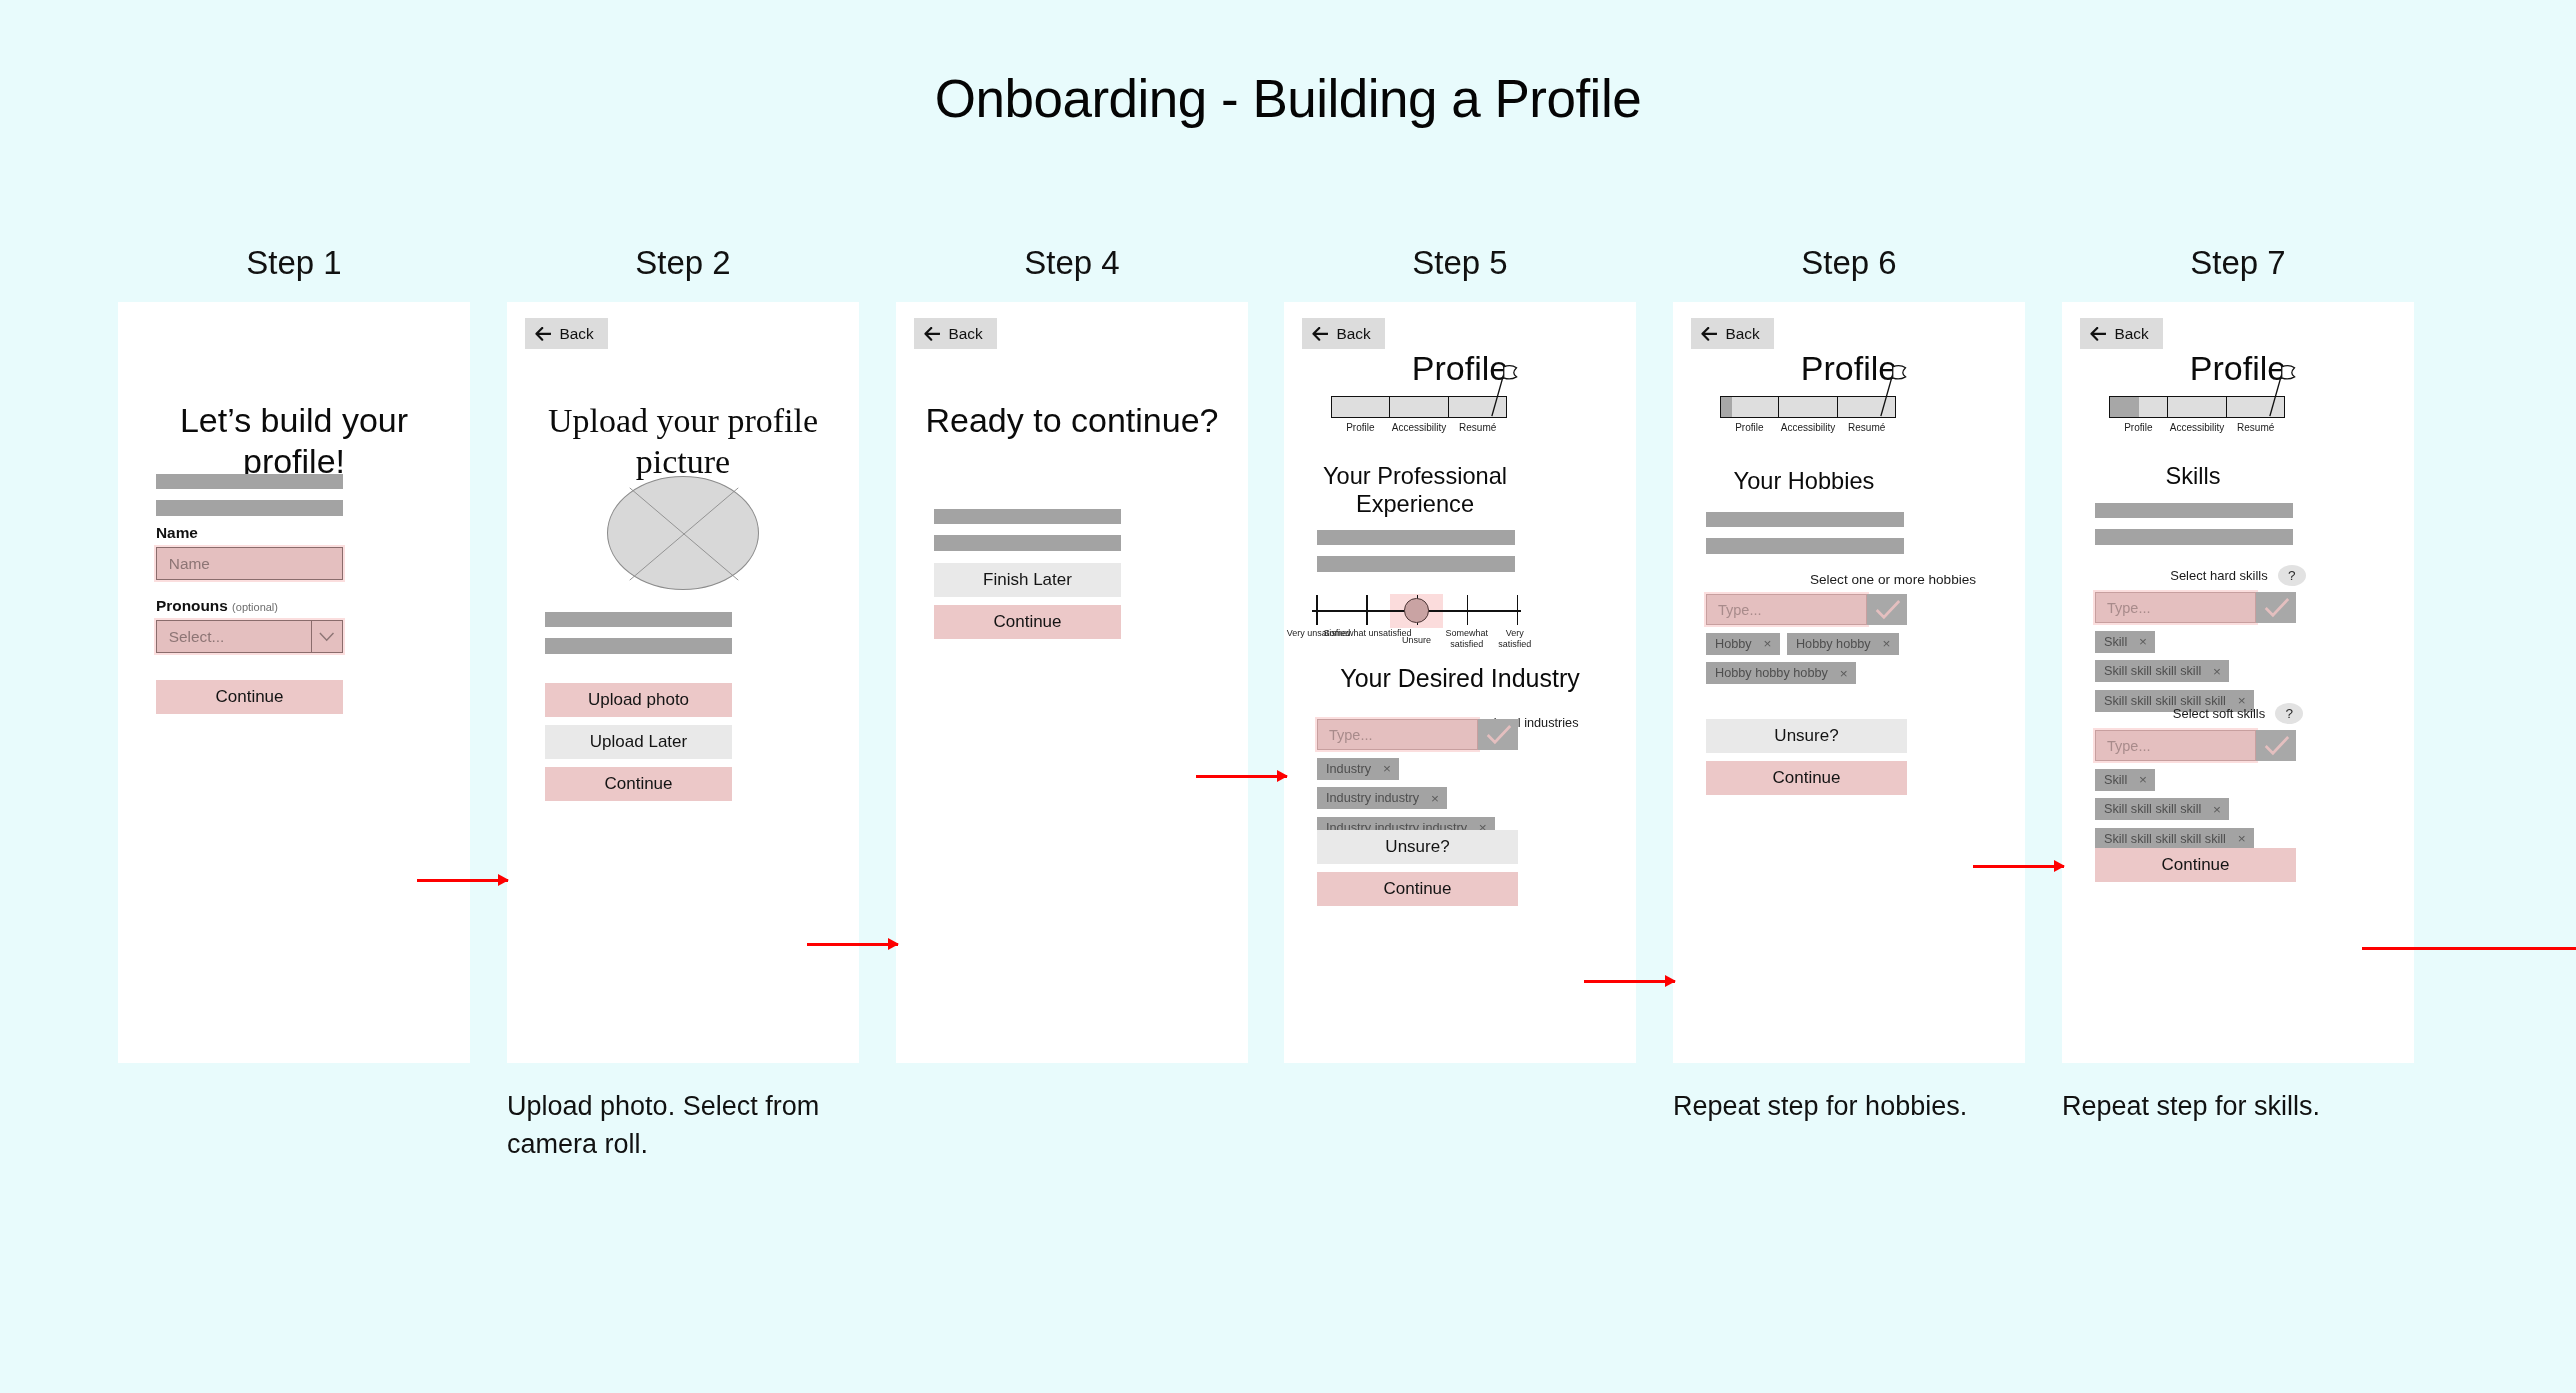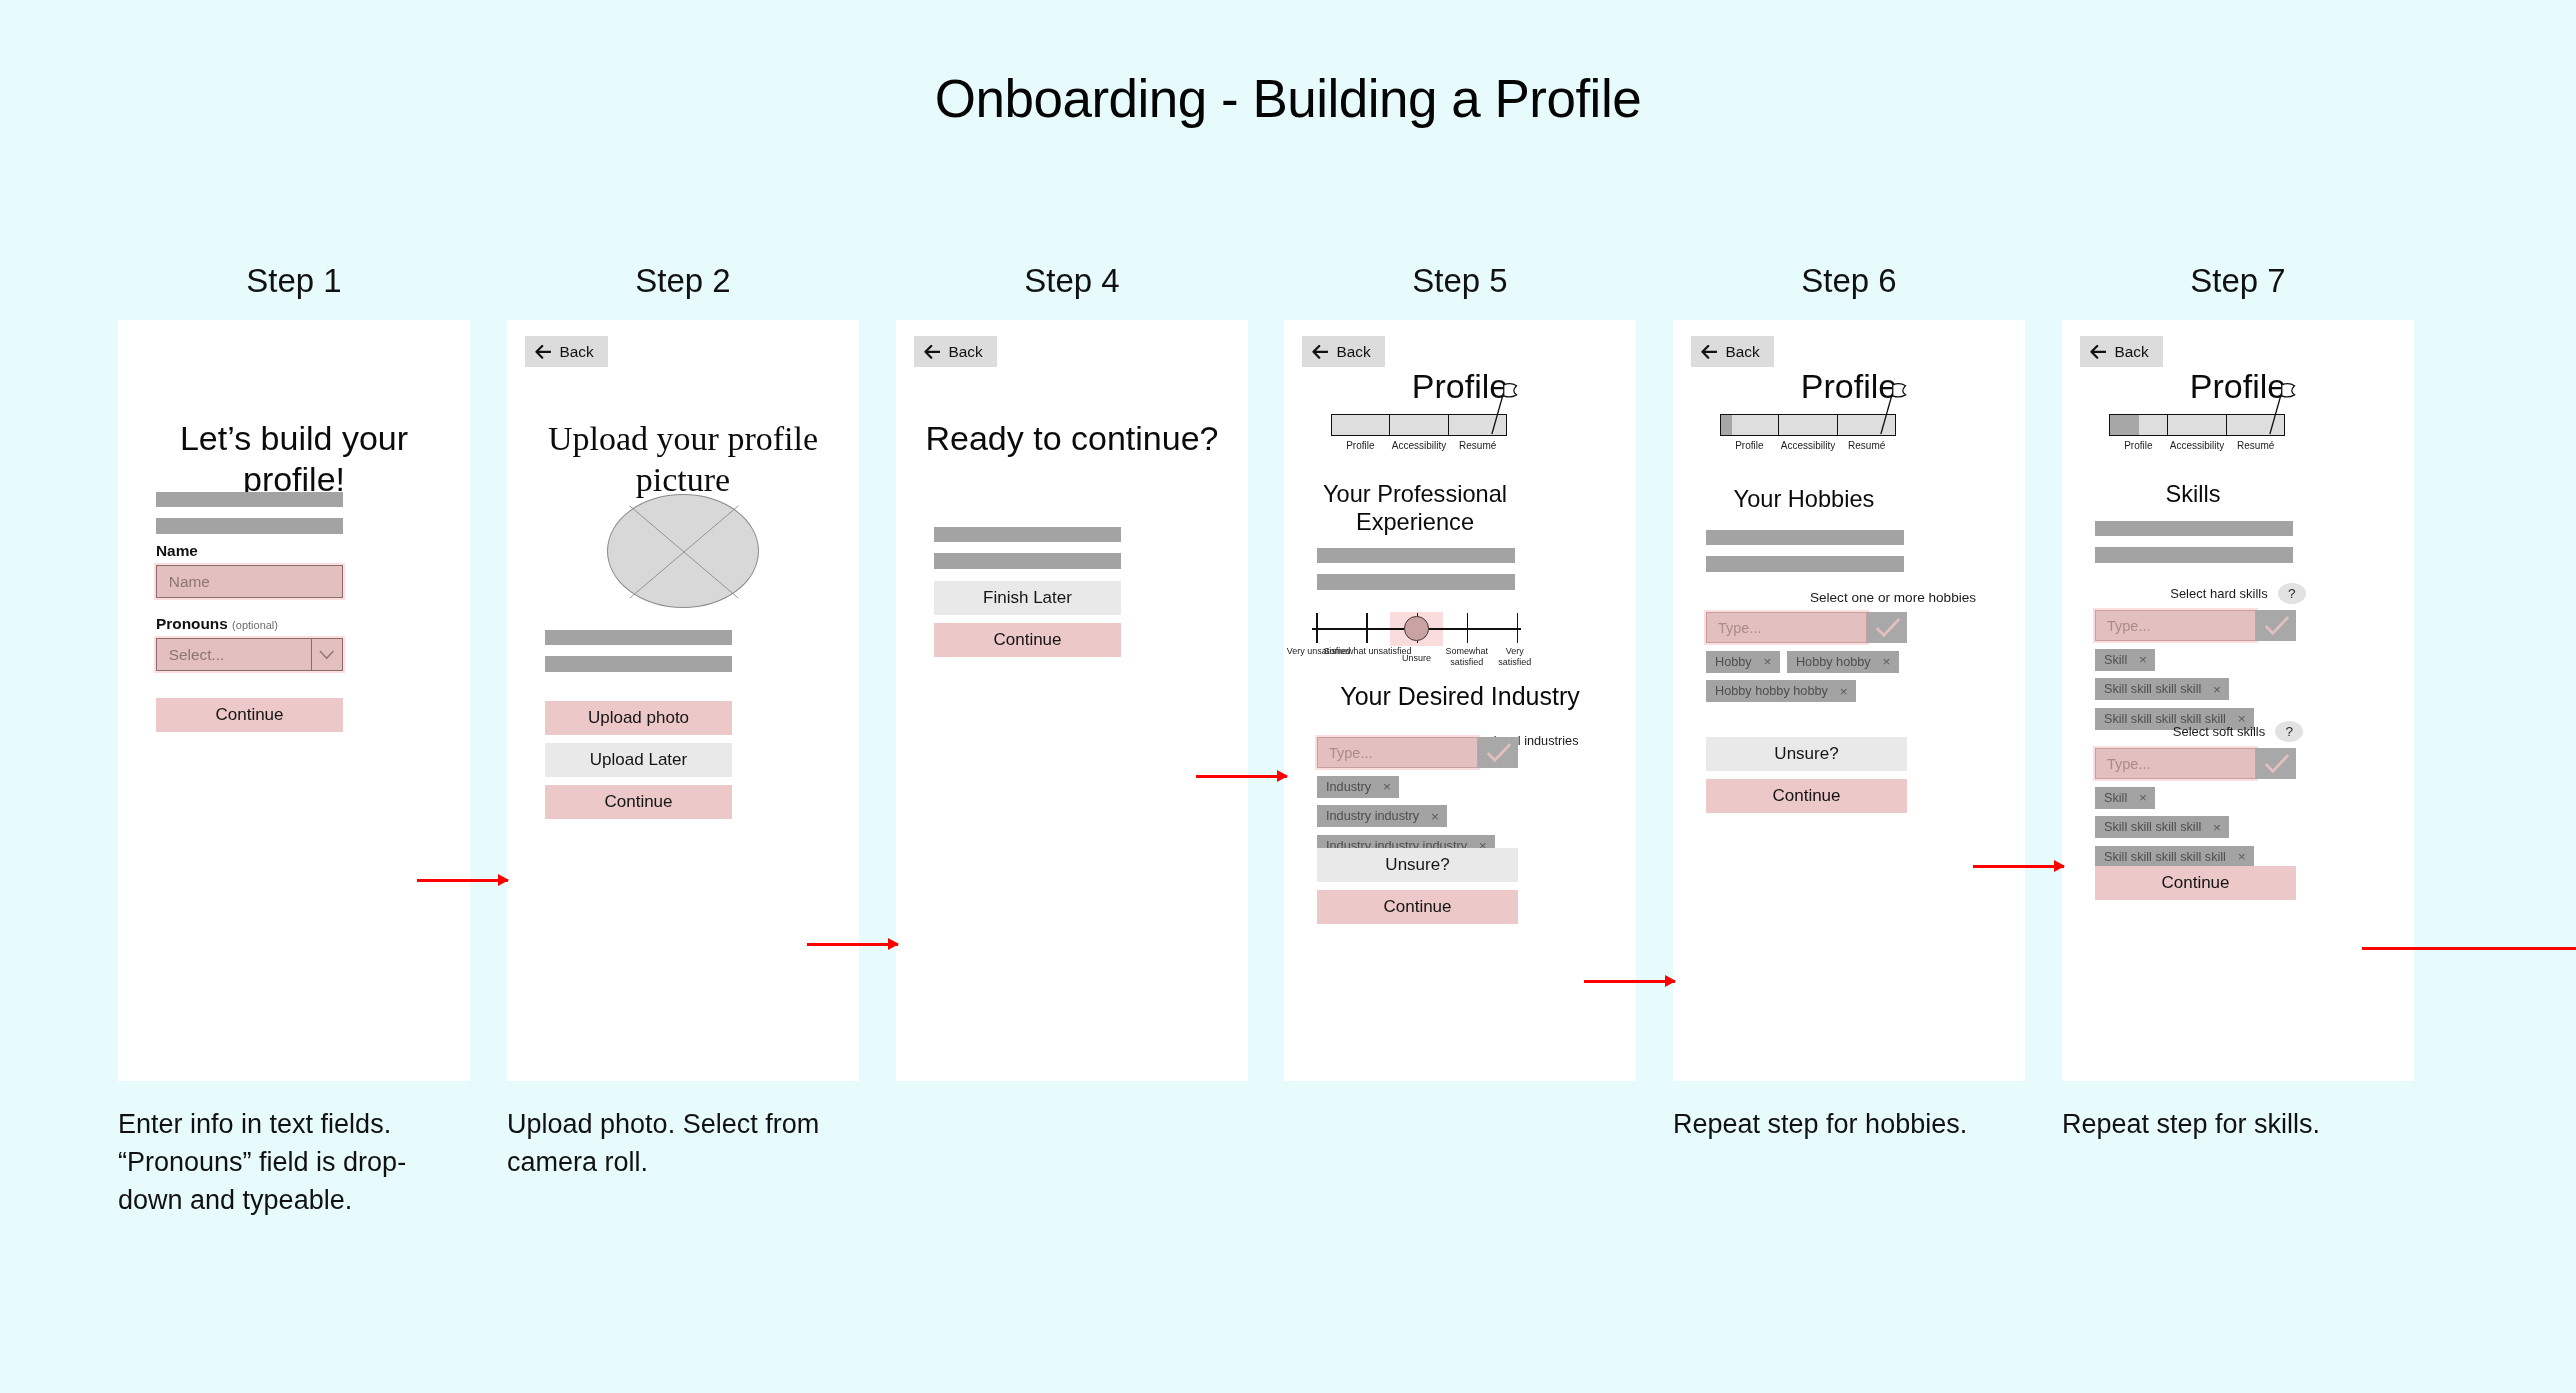--- a/index.html
+++ b/index.html
@@ -16,21 +16,21 @@
     position: absolute;
     top: 68px; left: 0; width: 100%;
     text-align: center;
     font-size: 53px;
     font-weight: 400;
     color: #050505;
     letter-spacing: -0.5px;
   }
 
   
-  .col { position: absolute; top: 262px; }
+  .col { position: absolute; top: 244px; }
   .col-title {
     text-align: center;
     font-size: 33px;
     font-weight: 400;
     color: #111;
     margin-bottom: 20px;
   }
   .phone {
     background: #ffffff;
     width: 100%;
@@ -254,22 +254,20 @@
           <svg width="15.4" height="10" viewBox="0 0 17 11">
               <path d="M1 1 L8.5 9 L16 1" stroke="#8d7575" stroke-width="1.6" fill="none"></path>
             </svg>
         </span>
       </div>
       <div style="margin-top:27px;">
         <div class="btn pink">Continue</div>
       </div>
     </div>
   </div>
-  <div class="caption">Enter info in text fields.
-“Pronouns” field is drop-down and typeable.</div>
 </div>
 
 <div class="col" style="left:507px; width:352px;">
   <div class="col-title">Step 2</div>
   <div class="phone">
     <div class="back-btn">
       <span class="back-arrow">
         <svg width="16.3" height="13.6" viewBox="0 0 18 15">
             <path d="M8 1 L1.6 7.5 L8 14 M1.8 7.5 H17" stroke="#111" stroke-width="2.4" fill="none" stroke-linecap="round" stroke-linejoin="round"></path>
           </svg>

